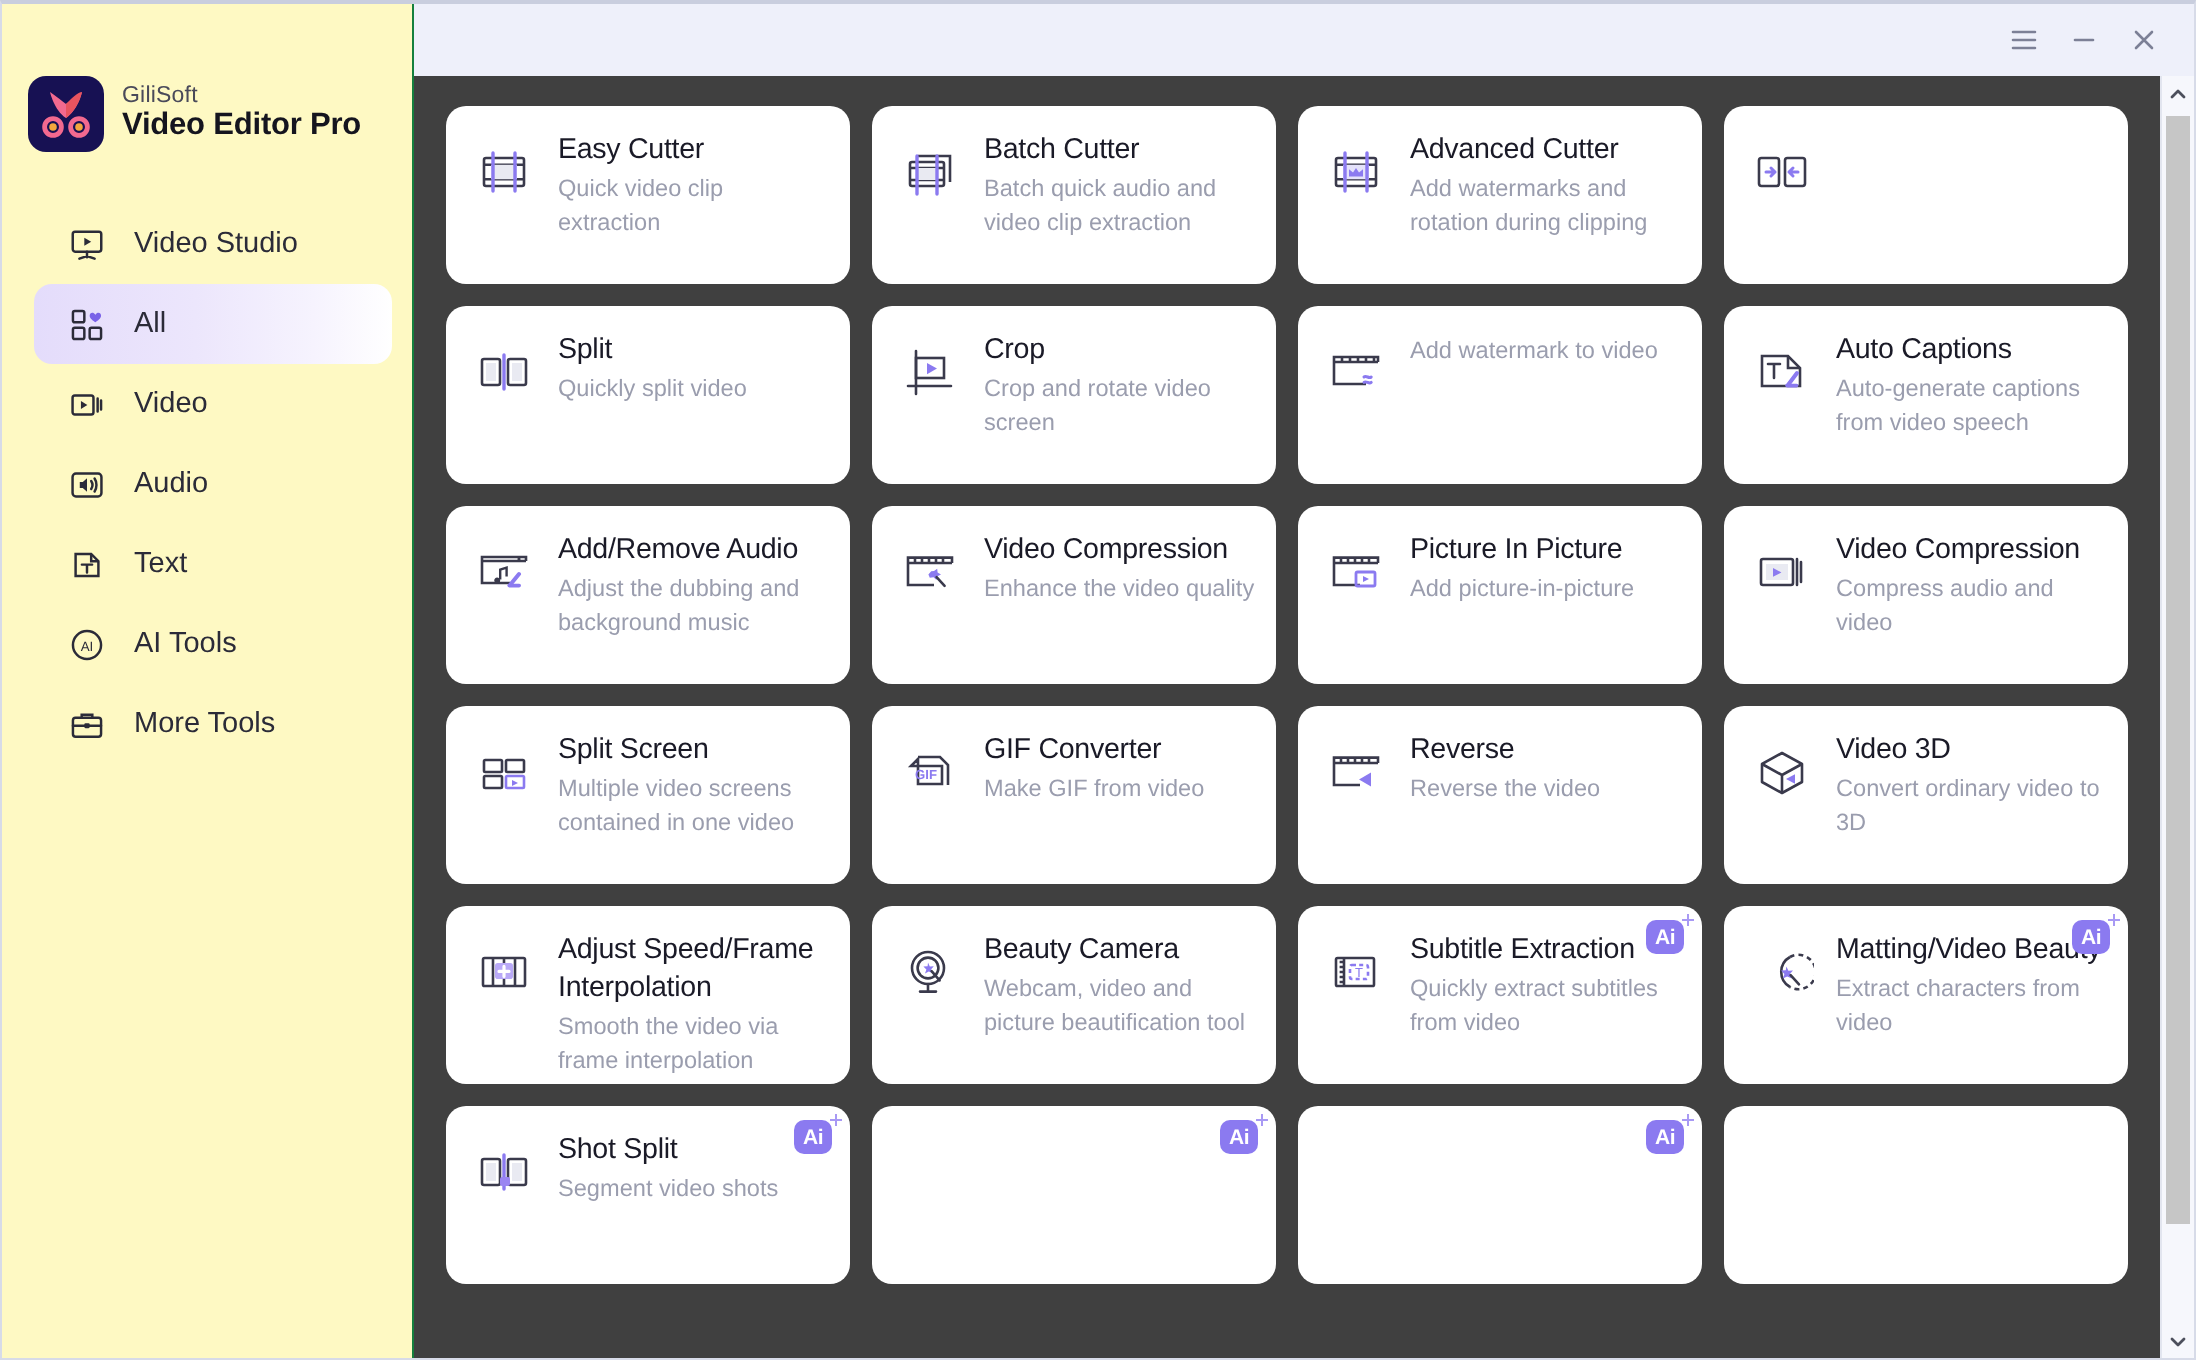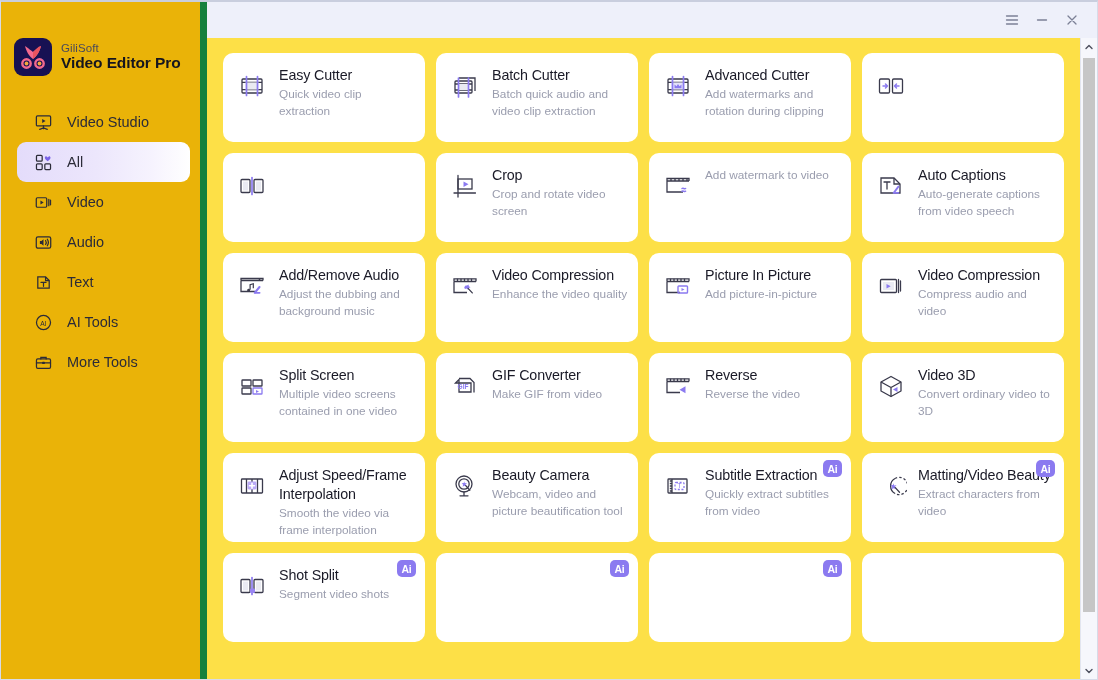--- a/index.html
+++ b/index.html
@@ -16,22 +16,22 @@
     background: #ffffff;
     border: 1px solid #d7dbe8;
     border-top: 2px solid #c9cede;
   }
 
   
   .sidebar {
     width: 206px;
     min-width: 206px;
     height: 100%;
-    background: #eab308;
-    border-right: 7px solid #15803d;
+    background: #fef9c3;
+    border-right: 1px solid #15803d;
     position: relative;
     z-index: 3;
   }
   .brand {
     display: flex;
     align-items: center;
     gap: 9px;
     padding: 36px 0 0 13px;
   }
   .brand-logo {
@@ -104,21 +104,21 @@
     display: flex; align-items: center; justify-content: center;
     cursor: pointer;
     color: #6d7184;
   }
   .win-btn svg { display: block; }
 
   .scrollarea {
     position: absolute;
     left: 0; top: 36px; right: 0; bottom: 0;
     overflow: hidden;
-    background: #fde047;
+    background: #404040;
   }
   .grid {
     display: grid;
     grid-template-columns: repeat(4, 202px);
     gap: 11px 11px;
     padding: 15px 0 0 16px;
   }
   .card {
     position: relative;
     background: #ffffff;
@@ -390,20 +390,24 @@
         <div class="card">
           <span class="card-ico">
             <svg width="32" height="32" viewBox="0 0 32 32" fill="none" stroke="#3a3a4c" stroke-width="1.3">
               <rect x="5" y="9.5" width="9" height="13" rx="1"></rect>
               <rect x="18" y="9.5" width="9" height="13" rx="1"></rect>
               <rect x="7" y="11.5" width="5" height="9" fill="#e9eaf2" stroke="none"></rect>
               <rect x="20" y="11.5" width="5" height="9" fill="#e9eaf2" stroke="none"></rect>
               <path d="M16 7.5v17" stroke="#8b7af0" stroke-width="1.7" stroke-linecap="round"></path>
             </svg>
           </span>
+          <div class="card-body">
+            <div class="card-title">Split</div>
+            <div class="card-desc">Quickly split video</div>
+          </div>
         </div>
 
         <div class="card">
           <span class="card-ico">
             <svg width="32" height="32" viewBox="0 0 32 32" fill="none" stroke="#3a3a4c" stroke-width="1.3">
               <path d="M9 5.5v21.5M5 23h21.5" stroke-linecap="round"></path>
               <rect x="9" y="9" width="14" height="10"></rect>
               <path d="M14.5 11.5l5 2.8-5 2.8z" fill="#8b7af0" stroke="none"></path>
             </svg>
           </span>

